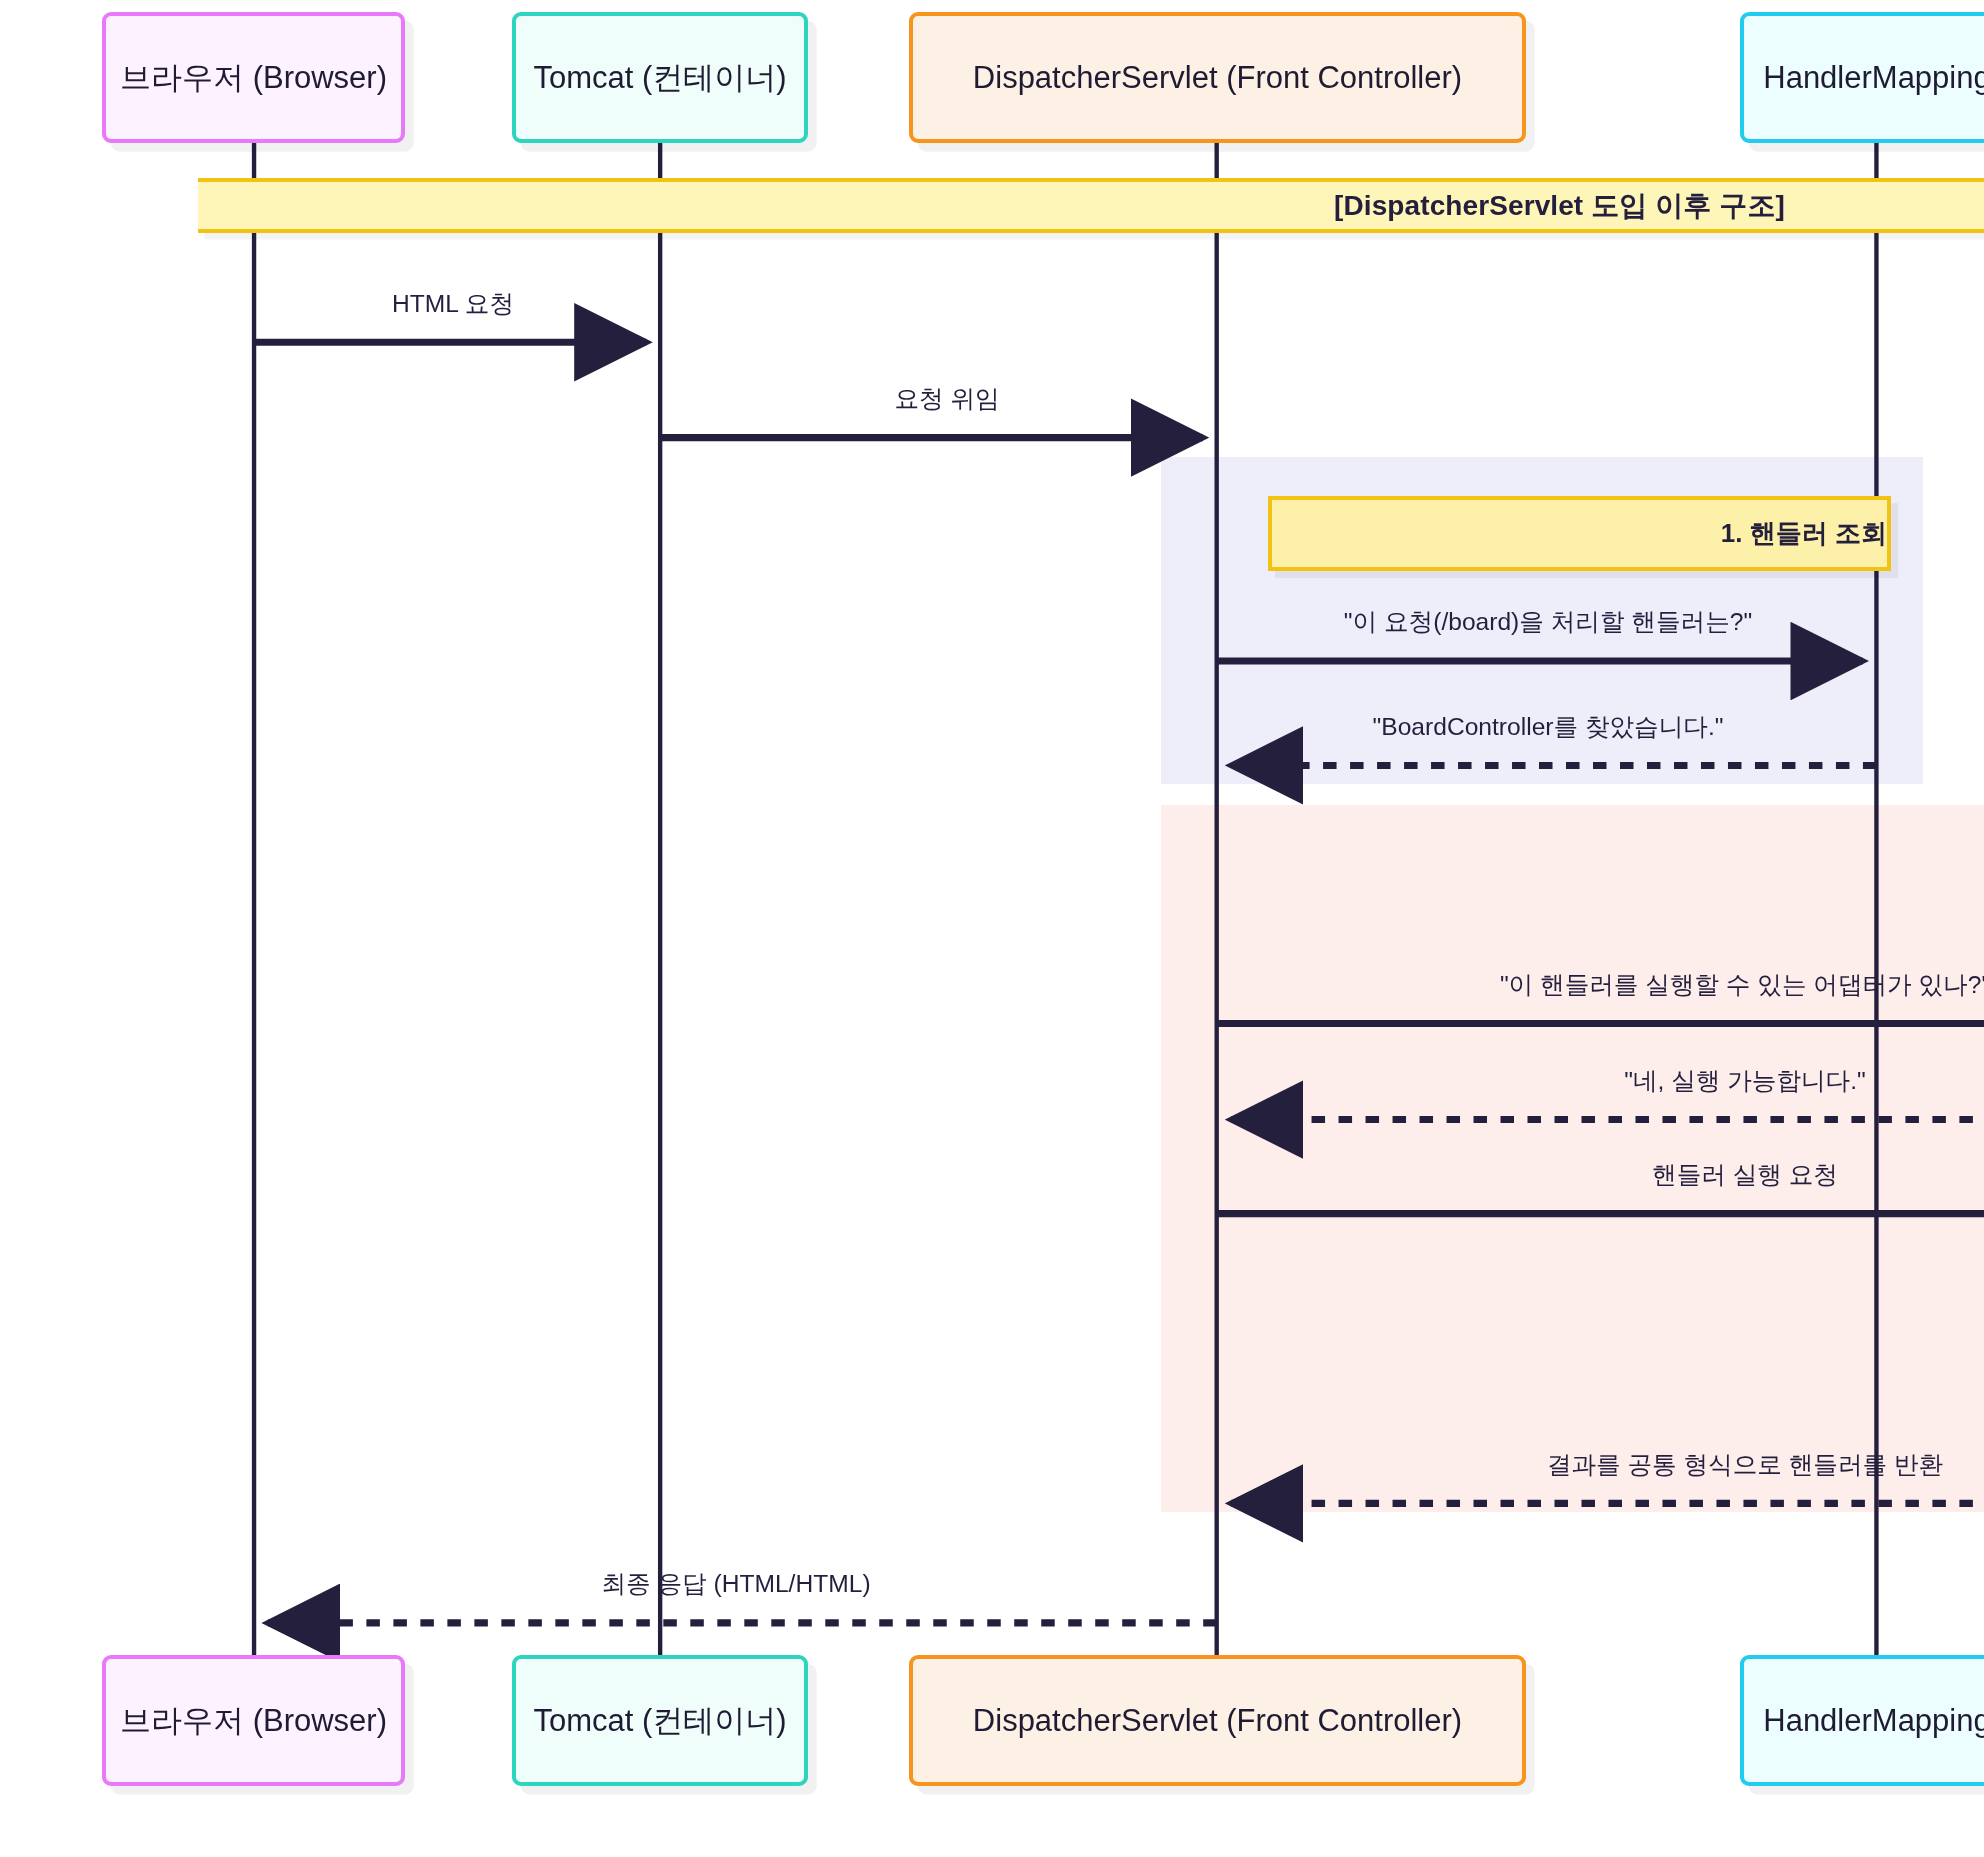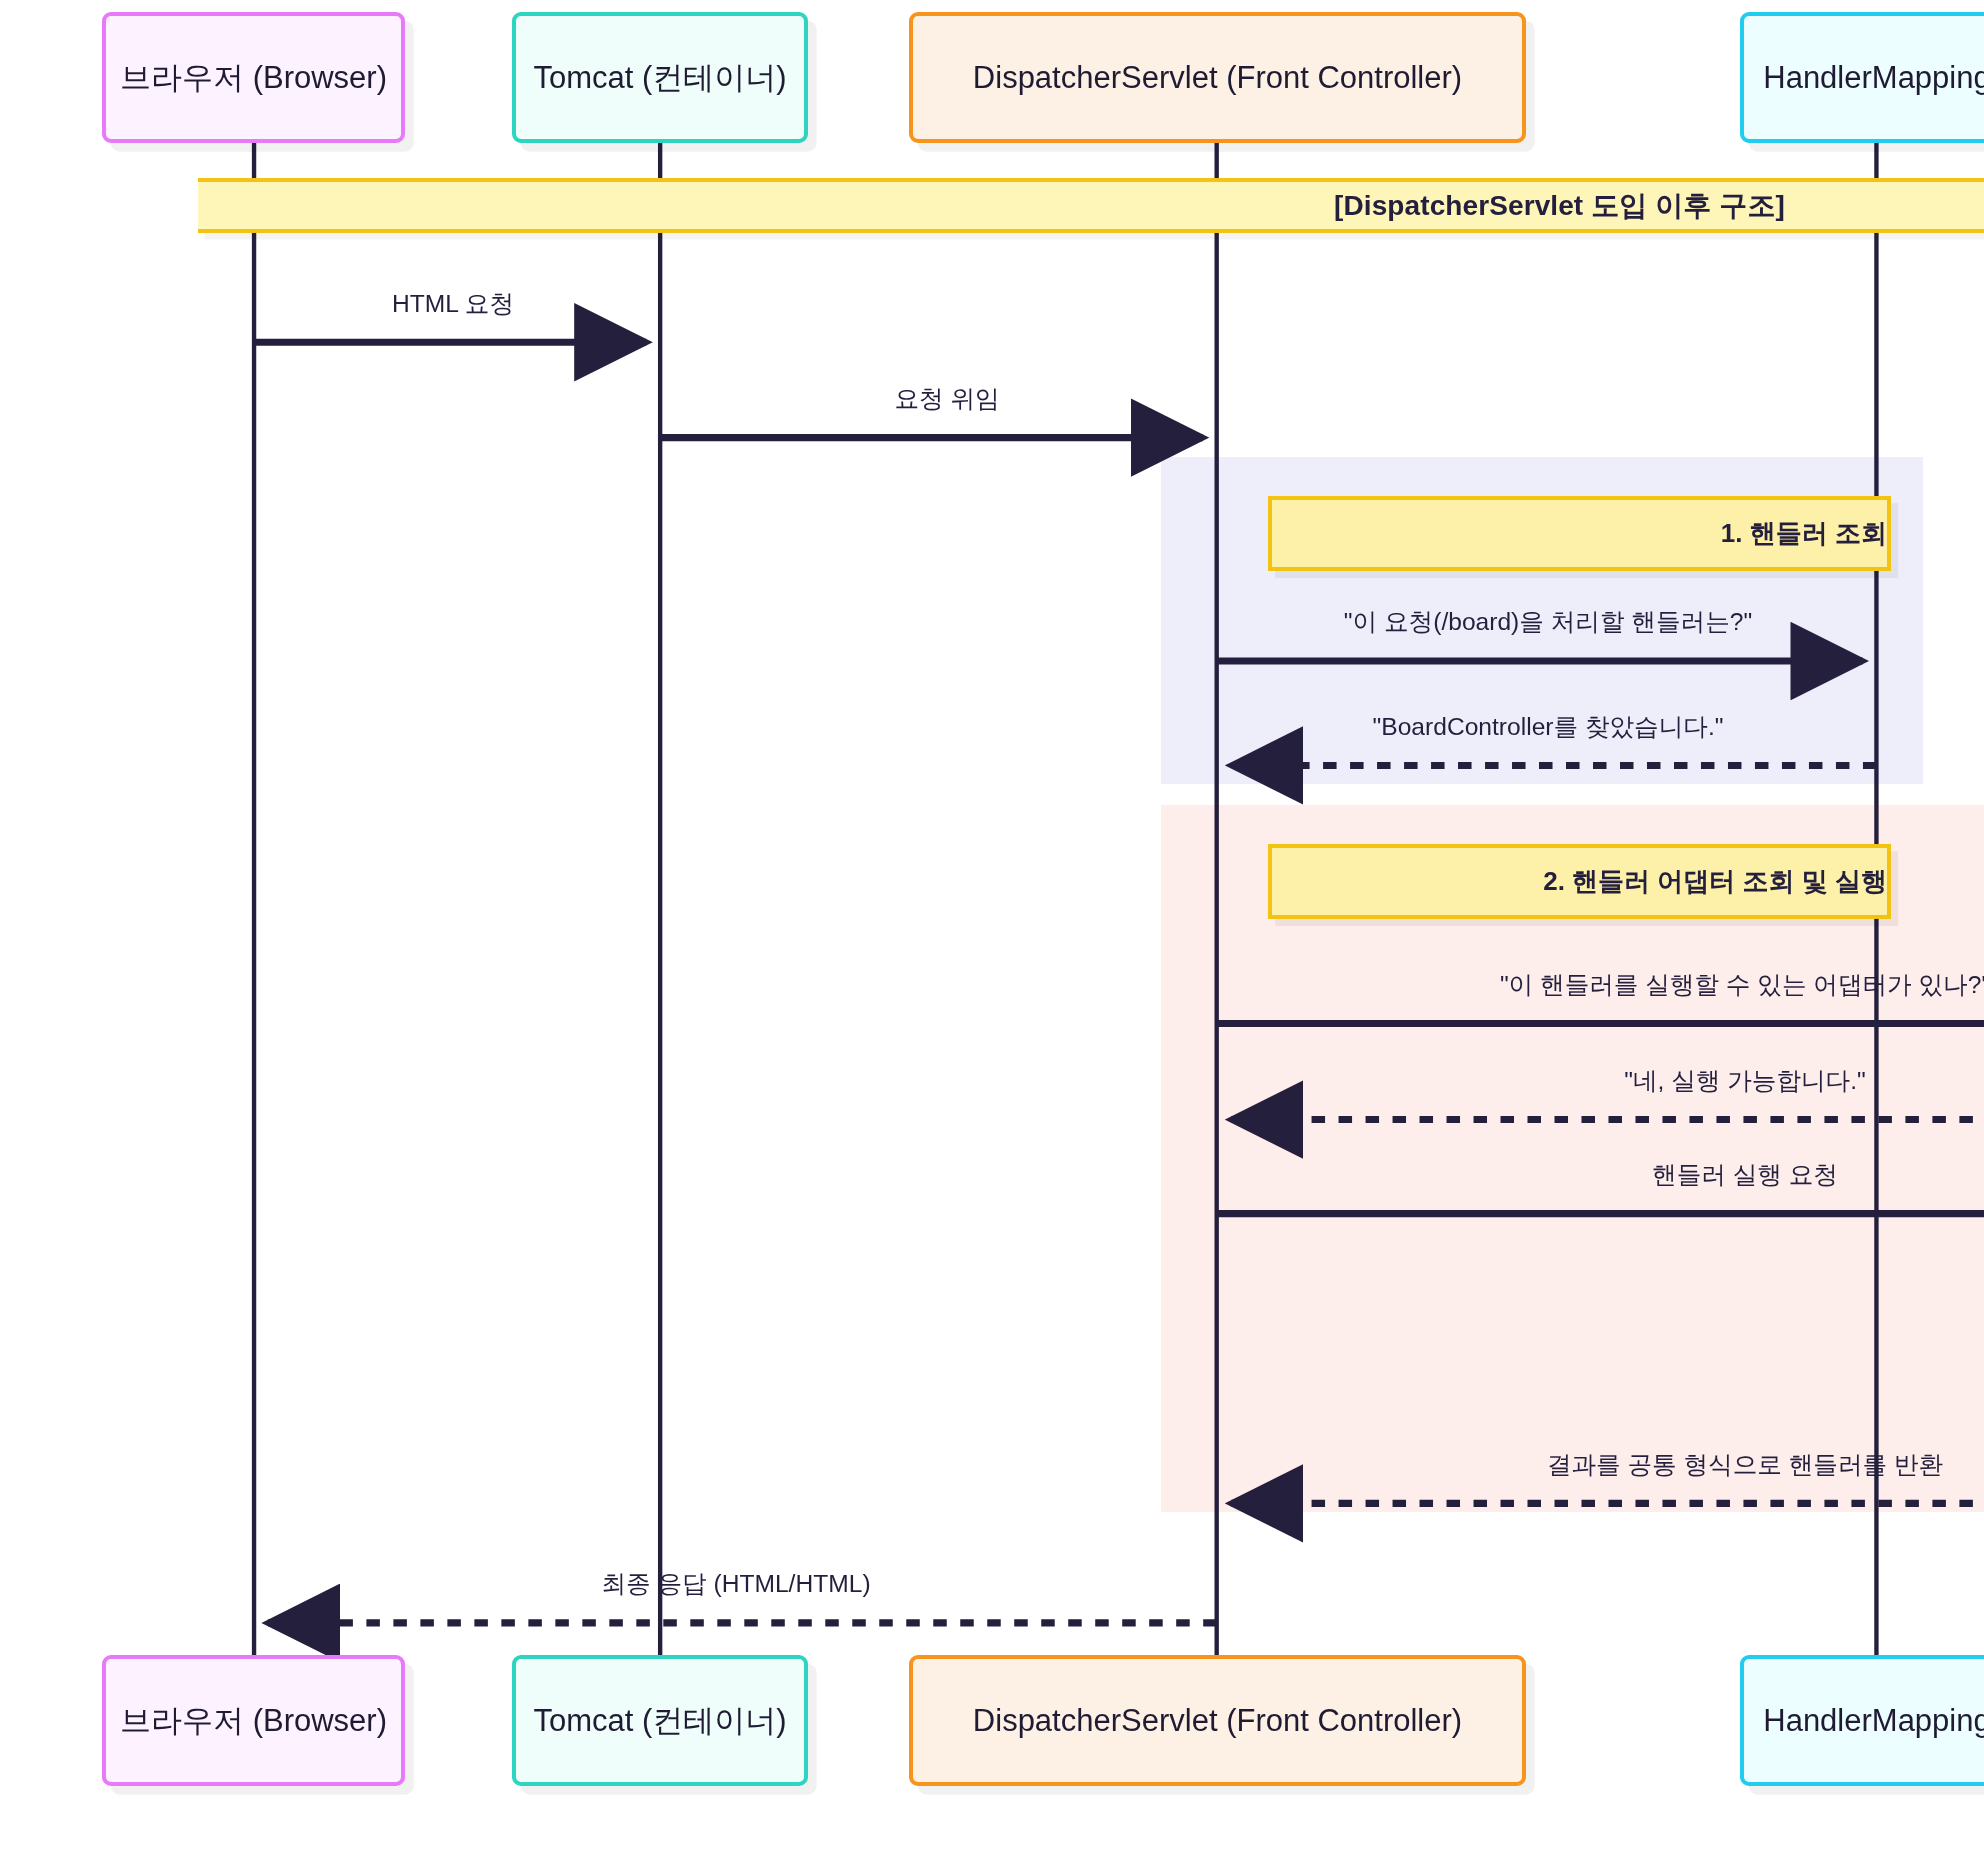--- a/index.html
+++ b/index.html
@@ -82,23 +82,20 @@
     <span>HandlerMapping</span>
   </div>
 
   <div class="noteband" style="left:198px;top:178px;width:2723px;height:55px;">
     <span>[DispatcherServlet 도입 이후 구조]</span>
   </div>
 
   <div class="blocklabel" style="left:1268px;top:496px;width:623px;height:75px;">
     <span>1. 핸들러 조회</span>
   </div>
-  <div class="blocklabel" style="left:1268px;top:844px;width:623px;height:75px;">
-    <span>2. 핸들러 어댑터 조회 및 실행</span>
-  </div>
 
   <div class="msg" style="left:453px;top:320px;">
     <span>HTML 요청</span></div>
   <div class="msg" style="left:947px;top:415px;">
     <span>요청 위임</span></div>
   <div class="msg" style="left:1548px;top:638px;">
     <span>"이 요청(/board)을 처리할 핸들러는?"</span></div>
   <div class="msg" style="left:1548px;top:743px;">
     <span>"BoardController를 찾았습니다."</span></div>
   <div class="msg" style="left:1745px;top:1001px;">

